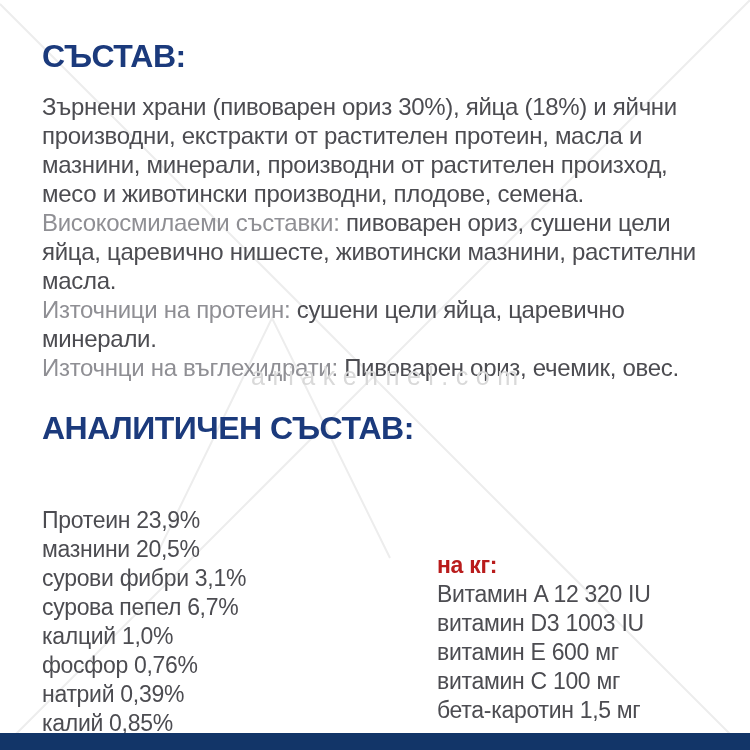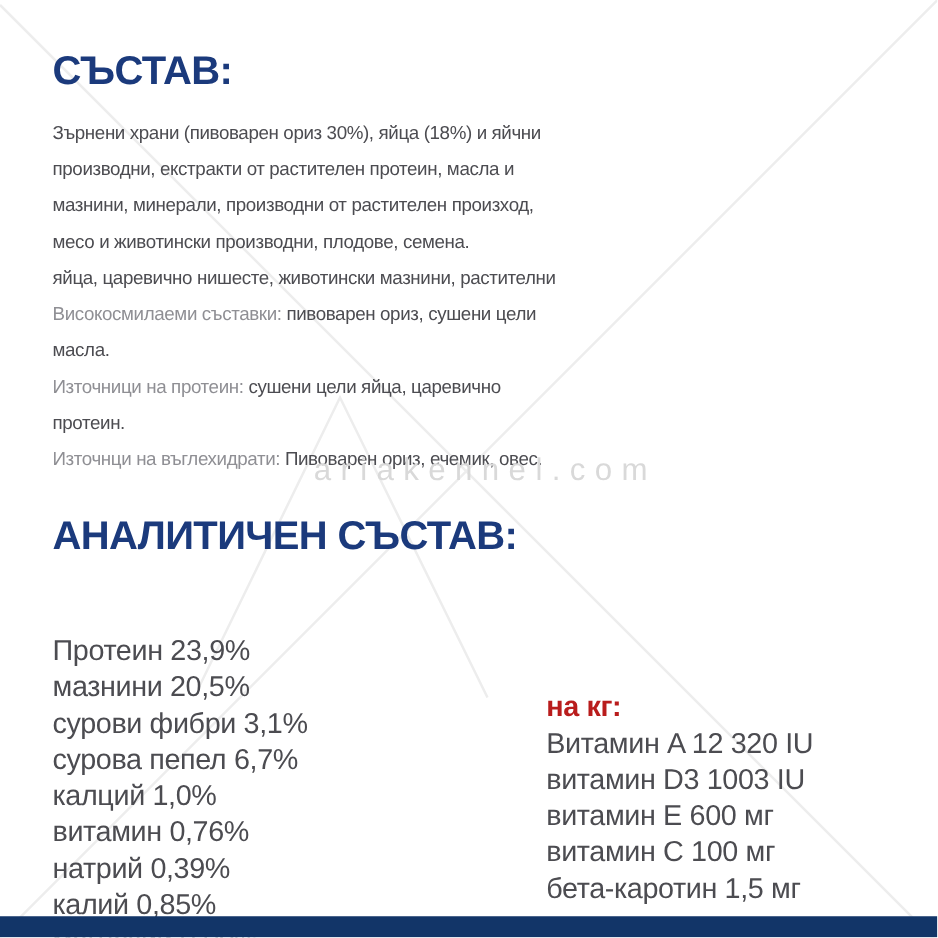--- a/index.html
+++ b/index.html
@@ -16,21 +16,21 @@
   .h-blue{
     position:absolute;left:42px;margin:0;
     font-size:32px;font-weight:700;letter-spacing:-0.5px;
     color:#1b3a7c;line-height:36px;
   }
   #composition-heading{top:38px;}
   #analysis-heading{top:410px;}
 
   .composition{
     position:absolute;left:42px;top:92px;
-    font-size:15px;line-height:29px;letter-spacing:-0.3px;
+    font-size:24px;line-height:29px;letter-spacing:-0.3px;
     color:#4c4c51;
   }
   .composition .line{height:29px;white-space:nowrap;}
   .lbl{color:#8f8f94;}
 
   .watermark-text{
     position:absolute;left:251px;top:362px;
     font-size:25px;letter-spacing:7.5px;
     color:#d9d9d9;white-space:nowrap;
   }
@@ -68,39 +68,39 @@
 
   <div class="content">
 
     <h1 class="h-blue" id="composition-heading">СЪСТАВ:</h1>
 
     <div class="composition">
       <div class="line"><span class="lbl"></span><span>Зърнени храни (пивоварен ориз 30%), яйца (18%) и яйчни</span></div>
       <div class="line"><span class="lbl"></span><span>производни, екстракти от растителен протеин, масла и</span></div>
       <div class="line"><span class="lbl"></span><span>мазнини, минерали, производни от растителен произход,</span></div>
       <div class="line"><span class="lbl"></span><span>месо и животински производни, плодове, семена.</span></div>
+      <div class="line"><span class="lbl">Високосмилаеми съставки:</span><span> пивоварен ориз, сушени цели</span></div>
       <div class="line"><span class="lbl"></span><span>яйца, царевично нишесте, животински мазнини, растителни</span></div>
-      <div class="line"><span class="lbl">Високосмилаеми съставки:</span><span> пивоварен ориз, сушени цели</span></div>
       <div class="line"><span class="lbl"></span><span>масла.</span></div>
       <div class="line"><span class="lbl">Източници на протеин:</span><span> сушени цели яйца, царевично</span></div>
-      <div class="line"><span class="lbl"></span><span>протеин.</span></div>
+      <div class="line"><span class="lbl"></span><span>минерали.</span></div>
       <div class="line"><span class="lbl">Източнци на въглехидрати:</span><span> Пивоварен ориз, ечемик, овес.</span></div>
     </div>
 
     <div class="watermark-text">ariakennel.com</div>
 
     <h1 class="h-blue" id="analysis-heading">АНАЛИТИЧЕН СЪСТАВ:</h1>
 
     <div class="nutrients">
       <div class="row"><span>Протеин</span> <span>23,9%</span></div>
       <div class="row"><span>мазнини</span> <span>20,5%</span></div>
       <div class="row"><span>сурови фибри</span> <span>3,1%</span></div>
       <div class="row"><span>сурова пепел</span> <span>6,7%</span></div>
       <div class="row"><span>калций</span> <span>1,0%</span></div>
-      <div class="row"><span>витамин</span> <span>0,76%</span></div>
+      <div class="row"><span>фосфор</span> <span>0,76%</span></div>
       <div class="row"><span>натрий</span> <span>0,39%</span></div>
       <div class="row"><span>калий</span> <span>0,85%</span></div>
       <div class="row"><span>магнезий</span> <span>0,09%</span></div>
     </div>
 
     <div class="perkg">
       <div class="row perkg-header">на кг:</div>
       <div class="row"><span>Витамин A</span> <span>12 320 IU</span></div>
       <div class="row"><span>витамин D3</span> <span>1003 IU</span></div>
       <div class="row"><span>витамин E</span> <span>600 мг</span></div>

